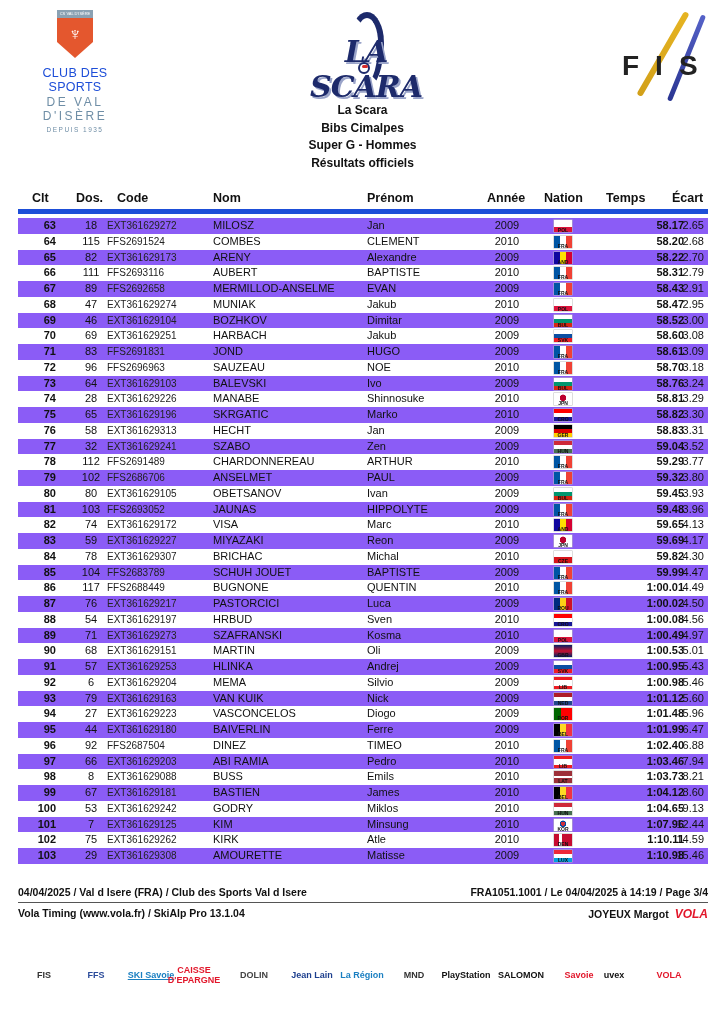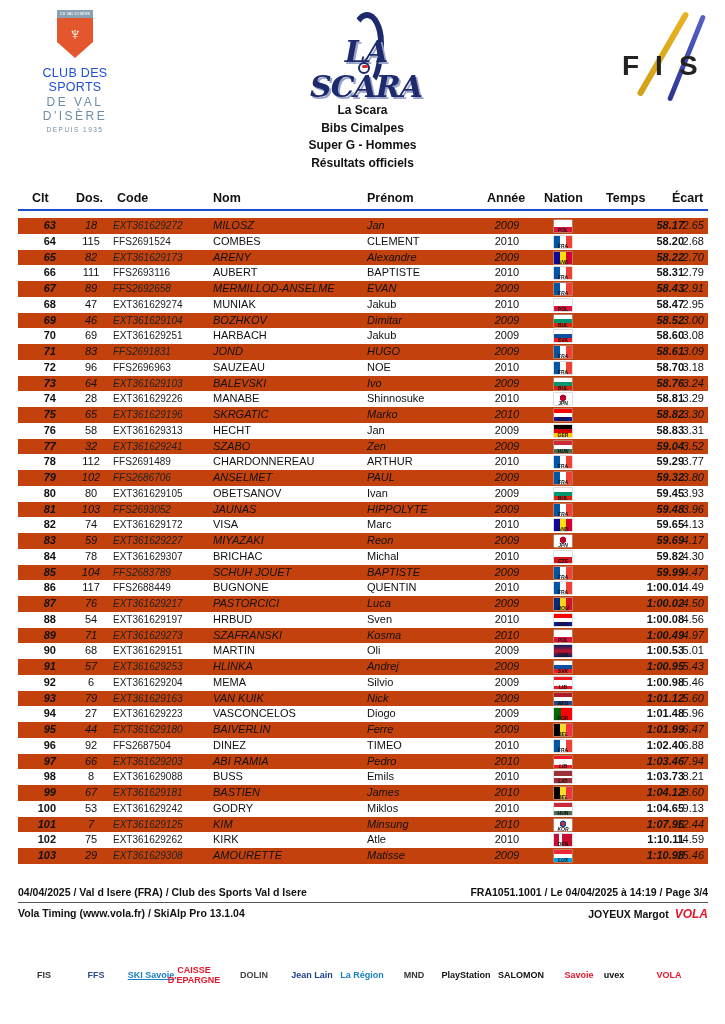--- a/index.html
+++ b/index.html
@@ -33,29 +33,29 @@
   .fis-swoosh1 { position:absolute; left:48px; top:0; width:6px; height:96px; background:linear-gradient(#e6b422,#d2a019);
                  transform:rotate(30deg); transform-origin:50% 50%; border-radius:3px; }
   .fis-swoosh2 { position:absolute; left:72px; top:6px; width:5px; height:92px; background:linear-gradient(#5562c8,#2a3592);
                  transform:rotate(22deg); border-radius:3px; }
   .fis-text { position:absolute; left:10px; top:44px; width:90px; font-size:28px; font-weight:bold; color:#222; letter-spacing:16px; }
 
   .title-block { left:0; width:725px; top:102px; text-align:center; }
   .title-line { font-size:12px; font-weight:bold; line-height:17.5px; }
 
   
-  .thead { left:18px; top:189px; width:690px; height:20px; border-bottom:2px solid #1d4ed8;text-align:right; }
+  .thead { left:18px; top:189px; width:690px; height:20px; border-bottom:5px solid #1d4ed8;text-align:right; }
   .th { position:absolute; top:2px; font-size:12.5px; font-weight:bold; }
   .rows { left:18px; top:218px; width:690px; }
   .row { position:relative; height:15.75px; font-size:11px; line-height:15.75px; }
-  .row.alt { background:#c2410c;font-style:italic; }
+  .row.alt { background:#8b5cf6; }
   .c { position:absolute; top:0; white-space:nowrap; }
   .c-clt { left:0; width:38px; text-align:right; font-weight:bold; }
   .c-dos { left:62px; width:22px; text-align:center; }
-  .c-code { left:95px; font-size:10px; color:#222; }
+  .c-code { left:89px; font-size:10px; color:#222; }
   .c-nom { left:195px; }
   .c-pre { left:349px; }
   .c-ann { left:474px; width:30px; text-align:center; }
   .c-nat { left:536px; width:18px; top:2px; height:12px; }
   .c-tmp { left:580px; width:86px; text-align:right; font-weight:bold; }
   .c-eca { left:640px; width:46px; text-align:right; }
 
   .flag { width:18px; height:12px; position:relative; overflow:hidden; box-shadow:0 0 0 0.5px #bbb; }
   .flag .code { position:absolute; left:0; right:0; bottom:-1px; font-size:5px; line-height:6px; text-align:center; color:#111; font-weight:bold; text-decoration:underline; }
 

